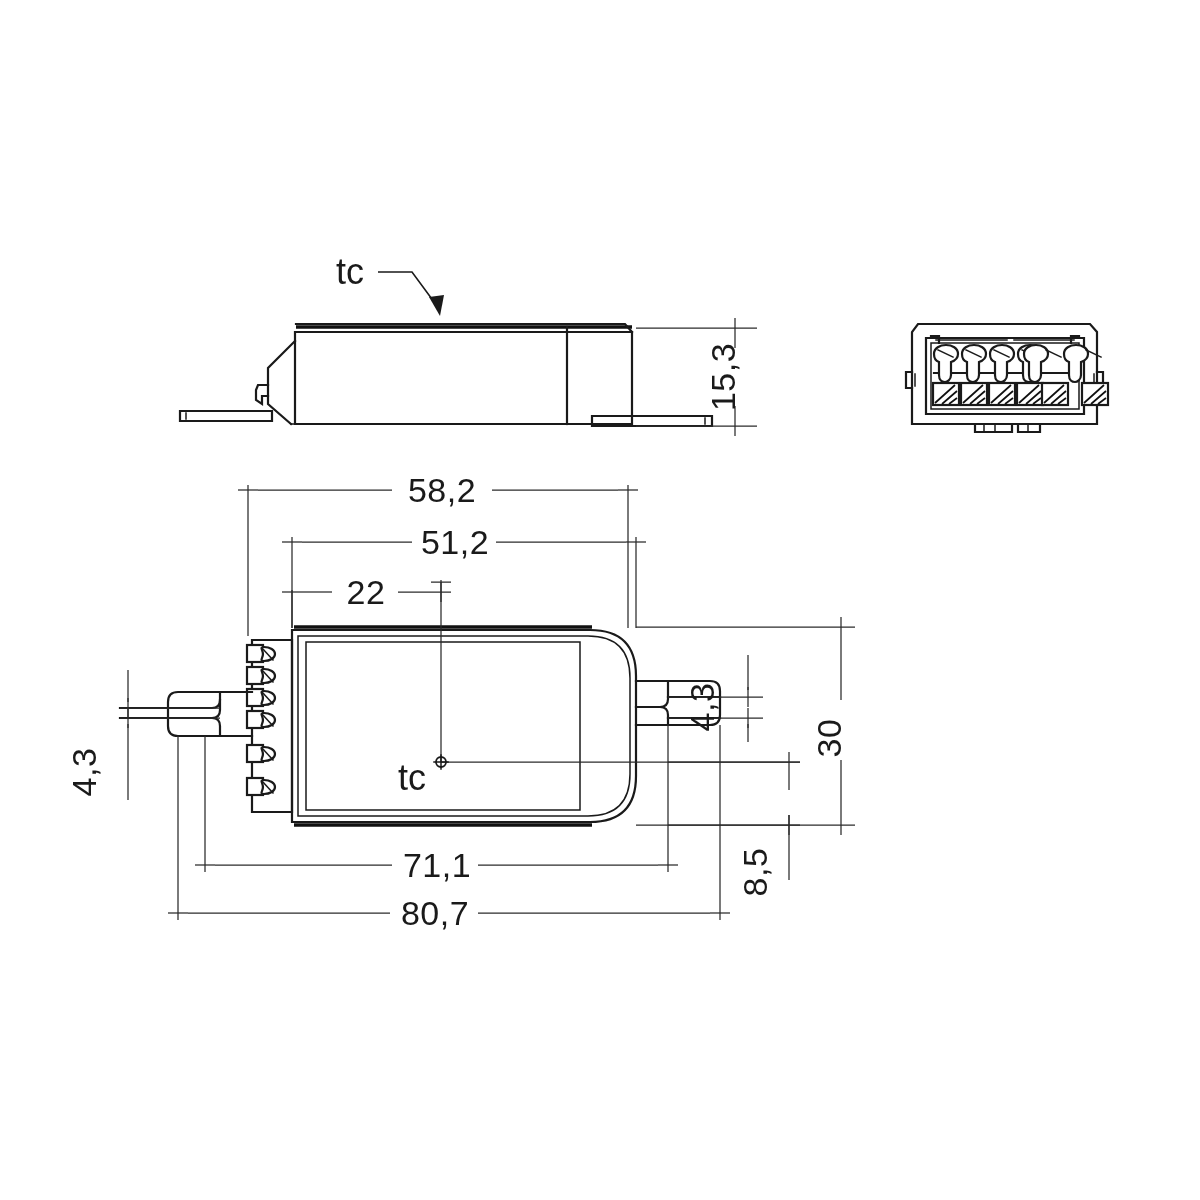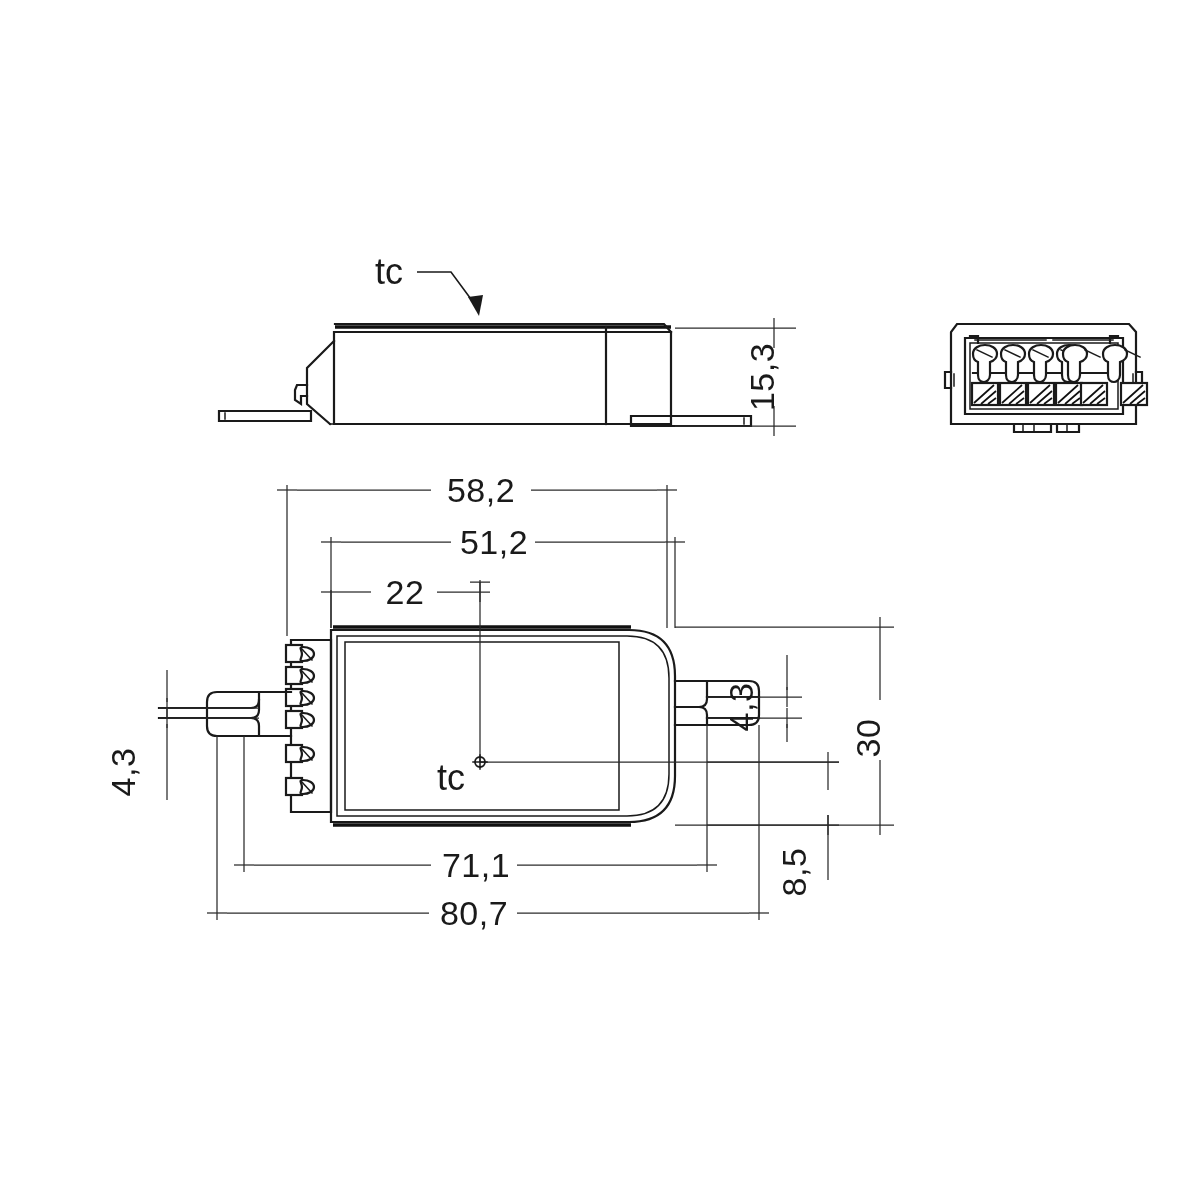--- a/index.html
+++ b/index.html
@@ -12,21 +12,20 @@
     width: 1200px;
     height: 1200px;
     font-family: "Liberation Sans", sans-serif;
     overflow: hidden;
   }
   #drawing-root {
     position: relative;
     width: 1092px;
     height: 1200px;
     background: #ffffff;
-    margin-left: 39px;
   }
   svg#tech-drawing {
     display: block;
     width: 1200px;
     height: 1200px;
   }
   .obj-line {
     stroke: #1a1a1a;
     fill: none;
     stroke-width: 2.2;

